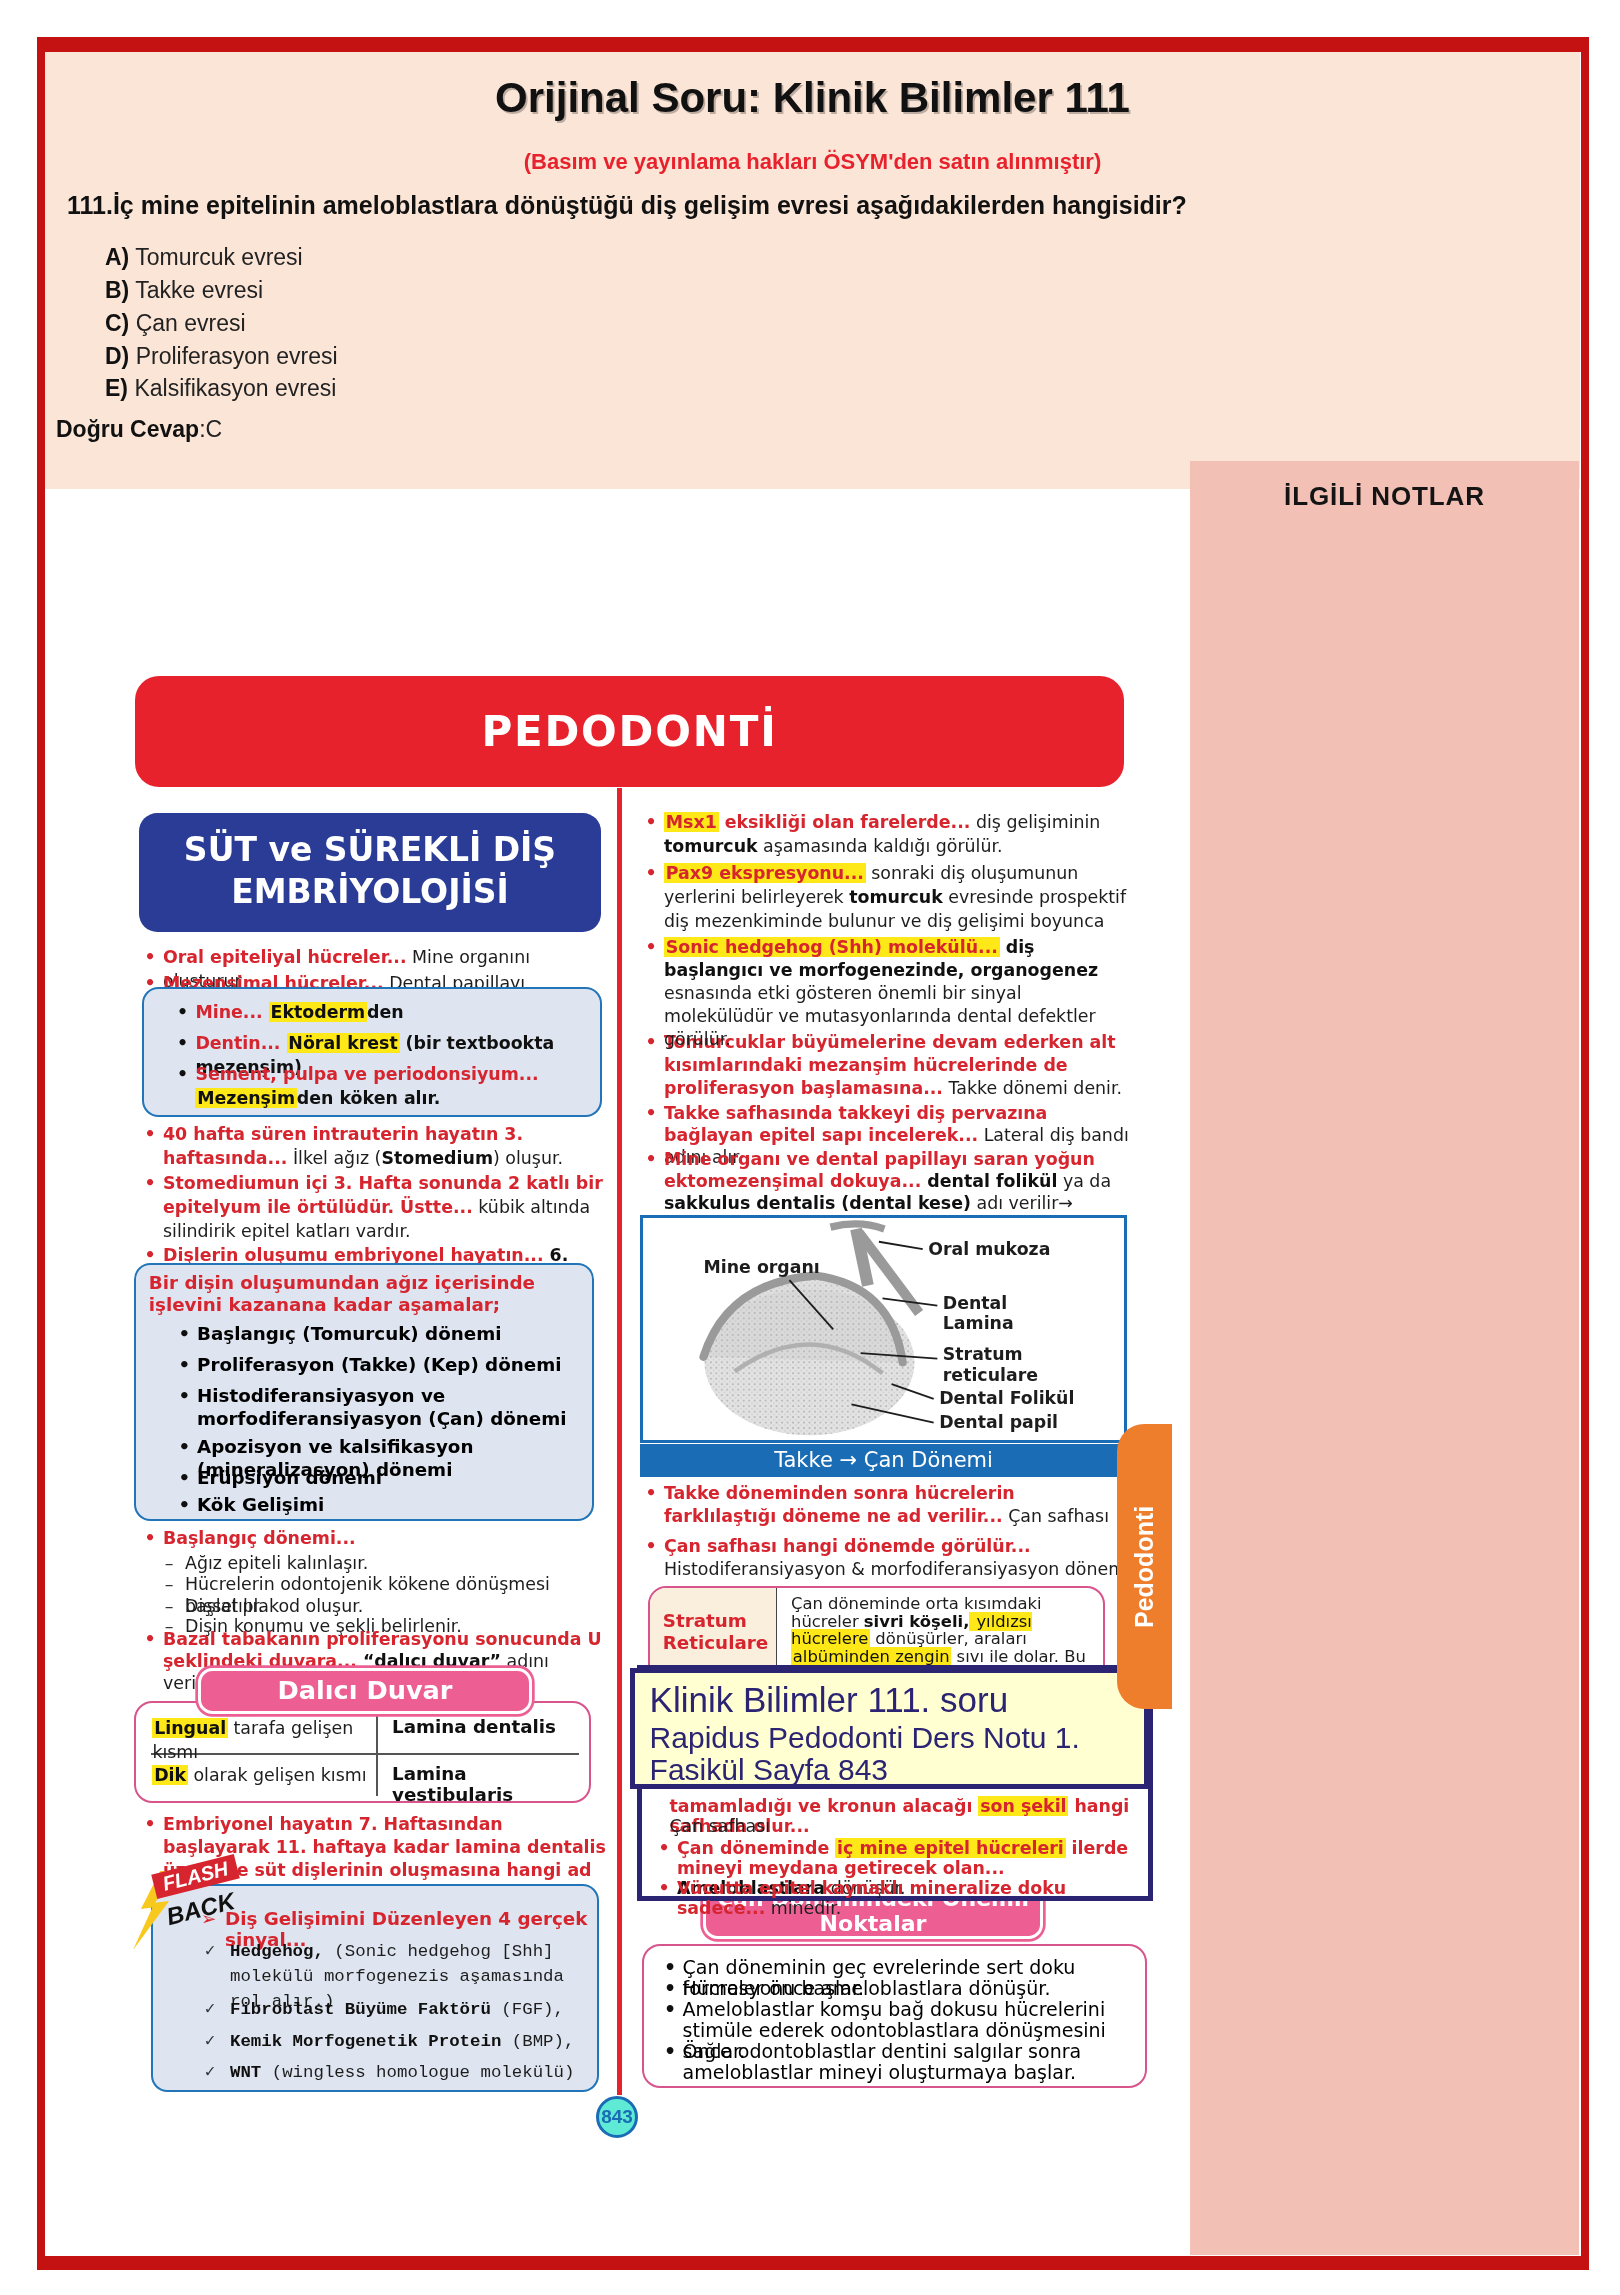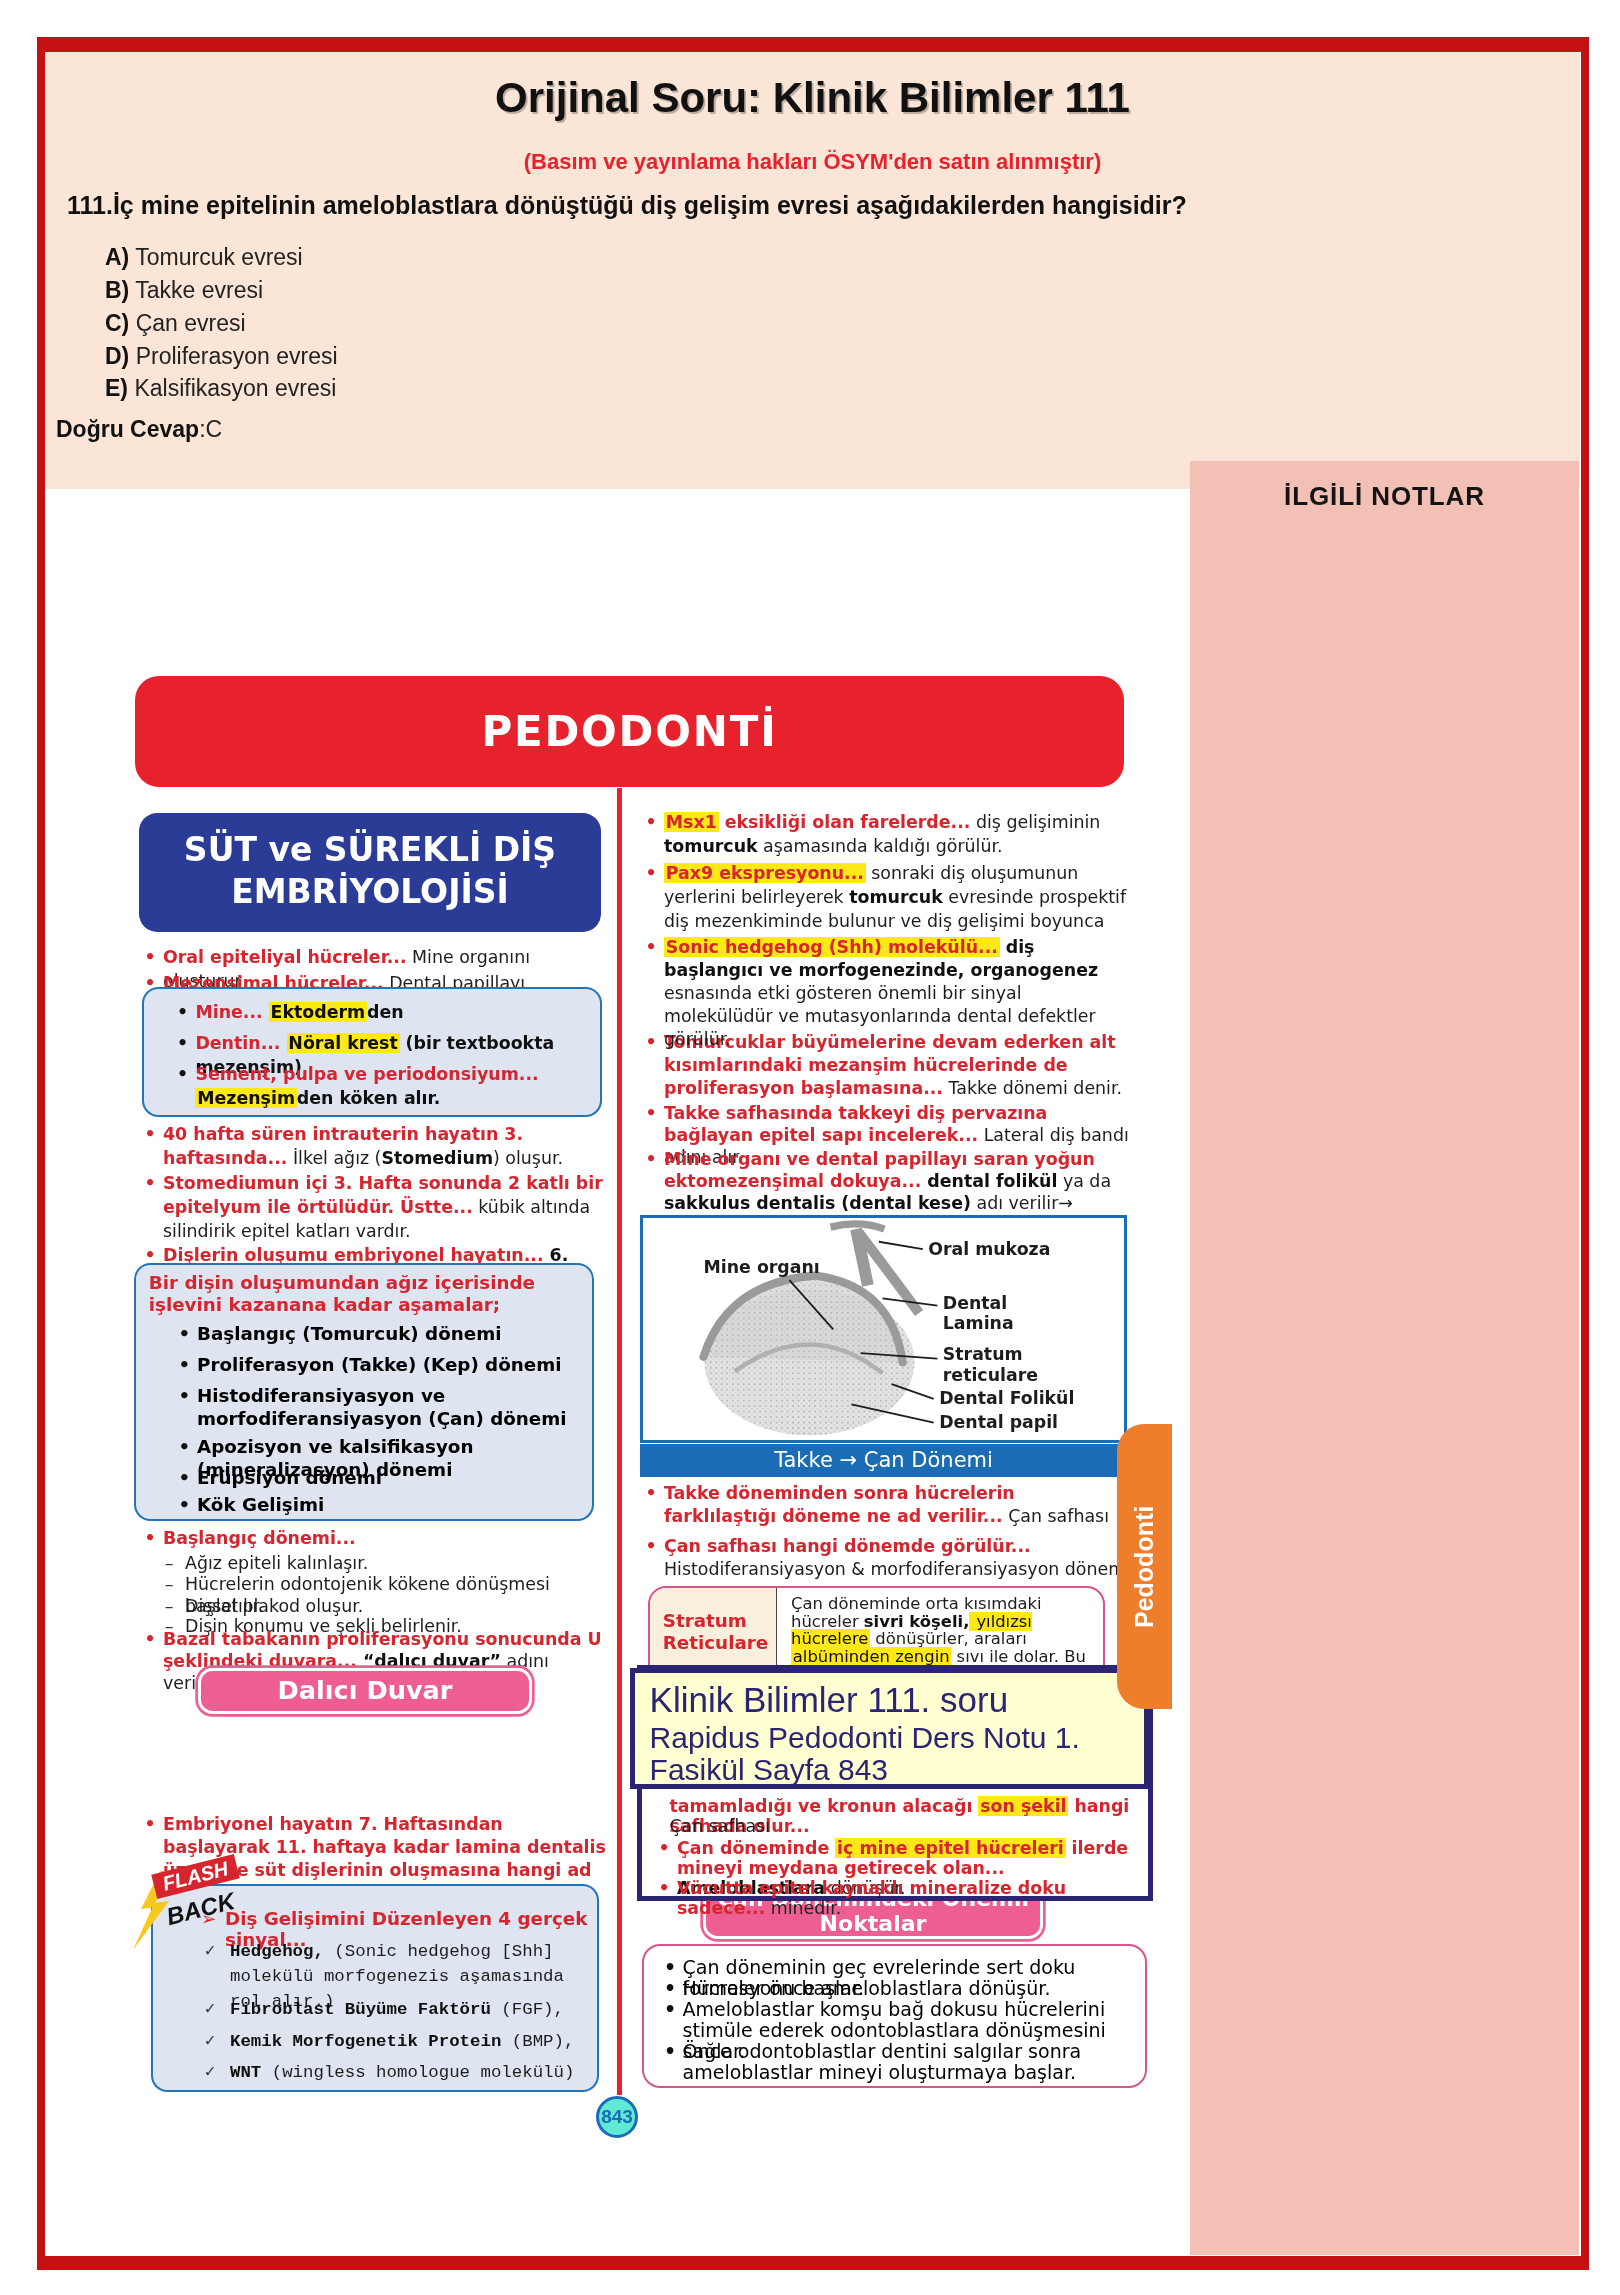--- a/index.html
+++ b/index.html
@@ -145,20 +145,28 @@
   </div>
 
   <div class="nb" style="left:139px;top:1526px;width:466px;font-weight:bold;color:#d6252e">Başlangıç dönemi...</div>
   <div class="dash" style="left:163px;top:1552px;width:439px">Ağız epiteli kalınlaşır.</div>
   <div class="dash" style="left:163px;top:1573px;width:439px">Hücrelerin odontojenik kökene dönüşmesi başlatılır.</div>
   <div class="dash" style="left:163px;top:1595px;width:439px">Dişsel plakod oluşur.</div>
   <div class="dash" style="left:163px;top:1615px;width:439px">Dişin konumu ve şekli belirlenir.</div>
 
   <div class="nb lh24" style="left:139px;top:1628px;width:468px"><span class="s-r">Bazal tabakanın proliferasyonu sonucunda U şeklindeki duvara...</span><span class="s-kb"> “dalıcı duvar”</span><span class="s-k"> adını verilir.</span></div>
 
+  <div class="pinktable note" style="left:134px;top:1701px;width:457px;height:102px;z-index:1">
+    <div style="position:absolute;left:240px;top:9.1px;width:1.8px;height:84px;background:#555"></div>
+    <div style="position:absolute;left:14.6px;top:50px;width:428px;height:1.8px;background:#555"></div>
+    <div class="nb nodot" style="left:16.4px;top:12.8px;width:217px"><span class="s-kby">Lingual</span><span class="s-k"> tarafa gelişen kısmı</span></div>
+    <div style="position:absolute;left:256px;top:12.8px;width:183px;font-size:18.3px;font-weight:bold;color:#101010">Lamina dentalis</div>
+    <div class="nb nodot" style="left:16.4px;top:60px;width:217px"><span class="s-kby">Dik</span><span class="s-k"> olarak gelişen kısmı</span></div>
+    <div style="position:absolute;left:256px;top:60px;width:183px;font-size:18.3px;font-weight:bold;color:#101010">Lamina vestibularis</div>
+  </div>
   <div class="pinkhead" style="left:198px;top:1668px;width:334px;height:46px;font-size:25.6px;line-height:38px;z-index:2">Dalıcı Duvar</div>
 
   <div class="nb lh25" style="left:139px;top:1813px;width:468px"><span class="s-r">Embriyonel hayatın 7. Haftasından başlayarak 11. haftaya kadar lamina dentalis üzerinde süt dişlerinin oluşmasına hangi ad verilir...</span><span class="s-k"> Tomurcuk dönemi</span></div>
 
   <div class="flash">
     <div class="bolt"></div>
     <div class="fl1">FLASH</div>
     <div class="fl2">BACK</div>
   </div>
 

